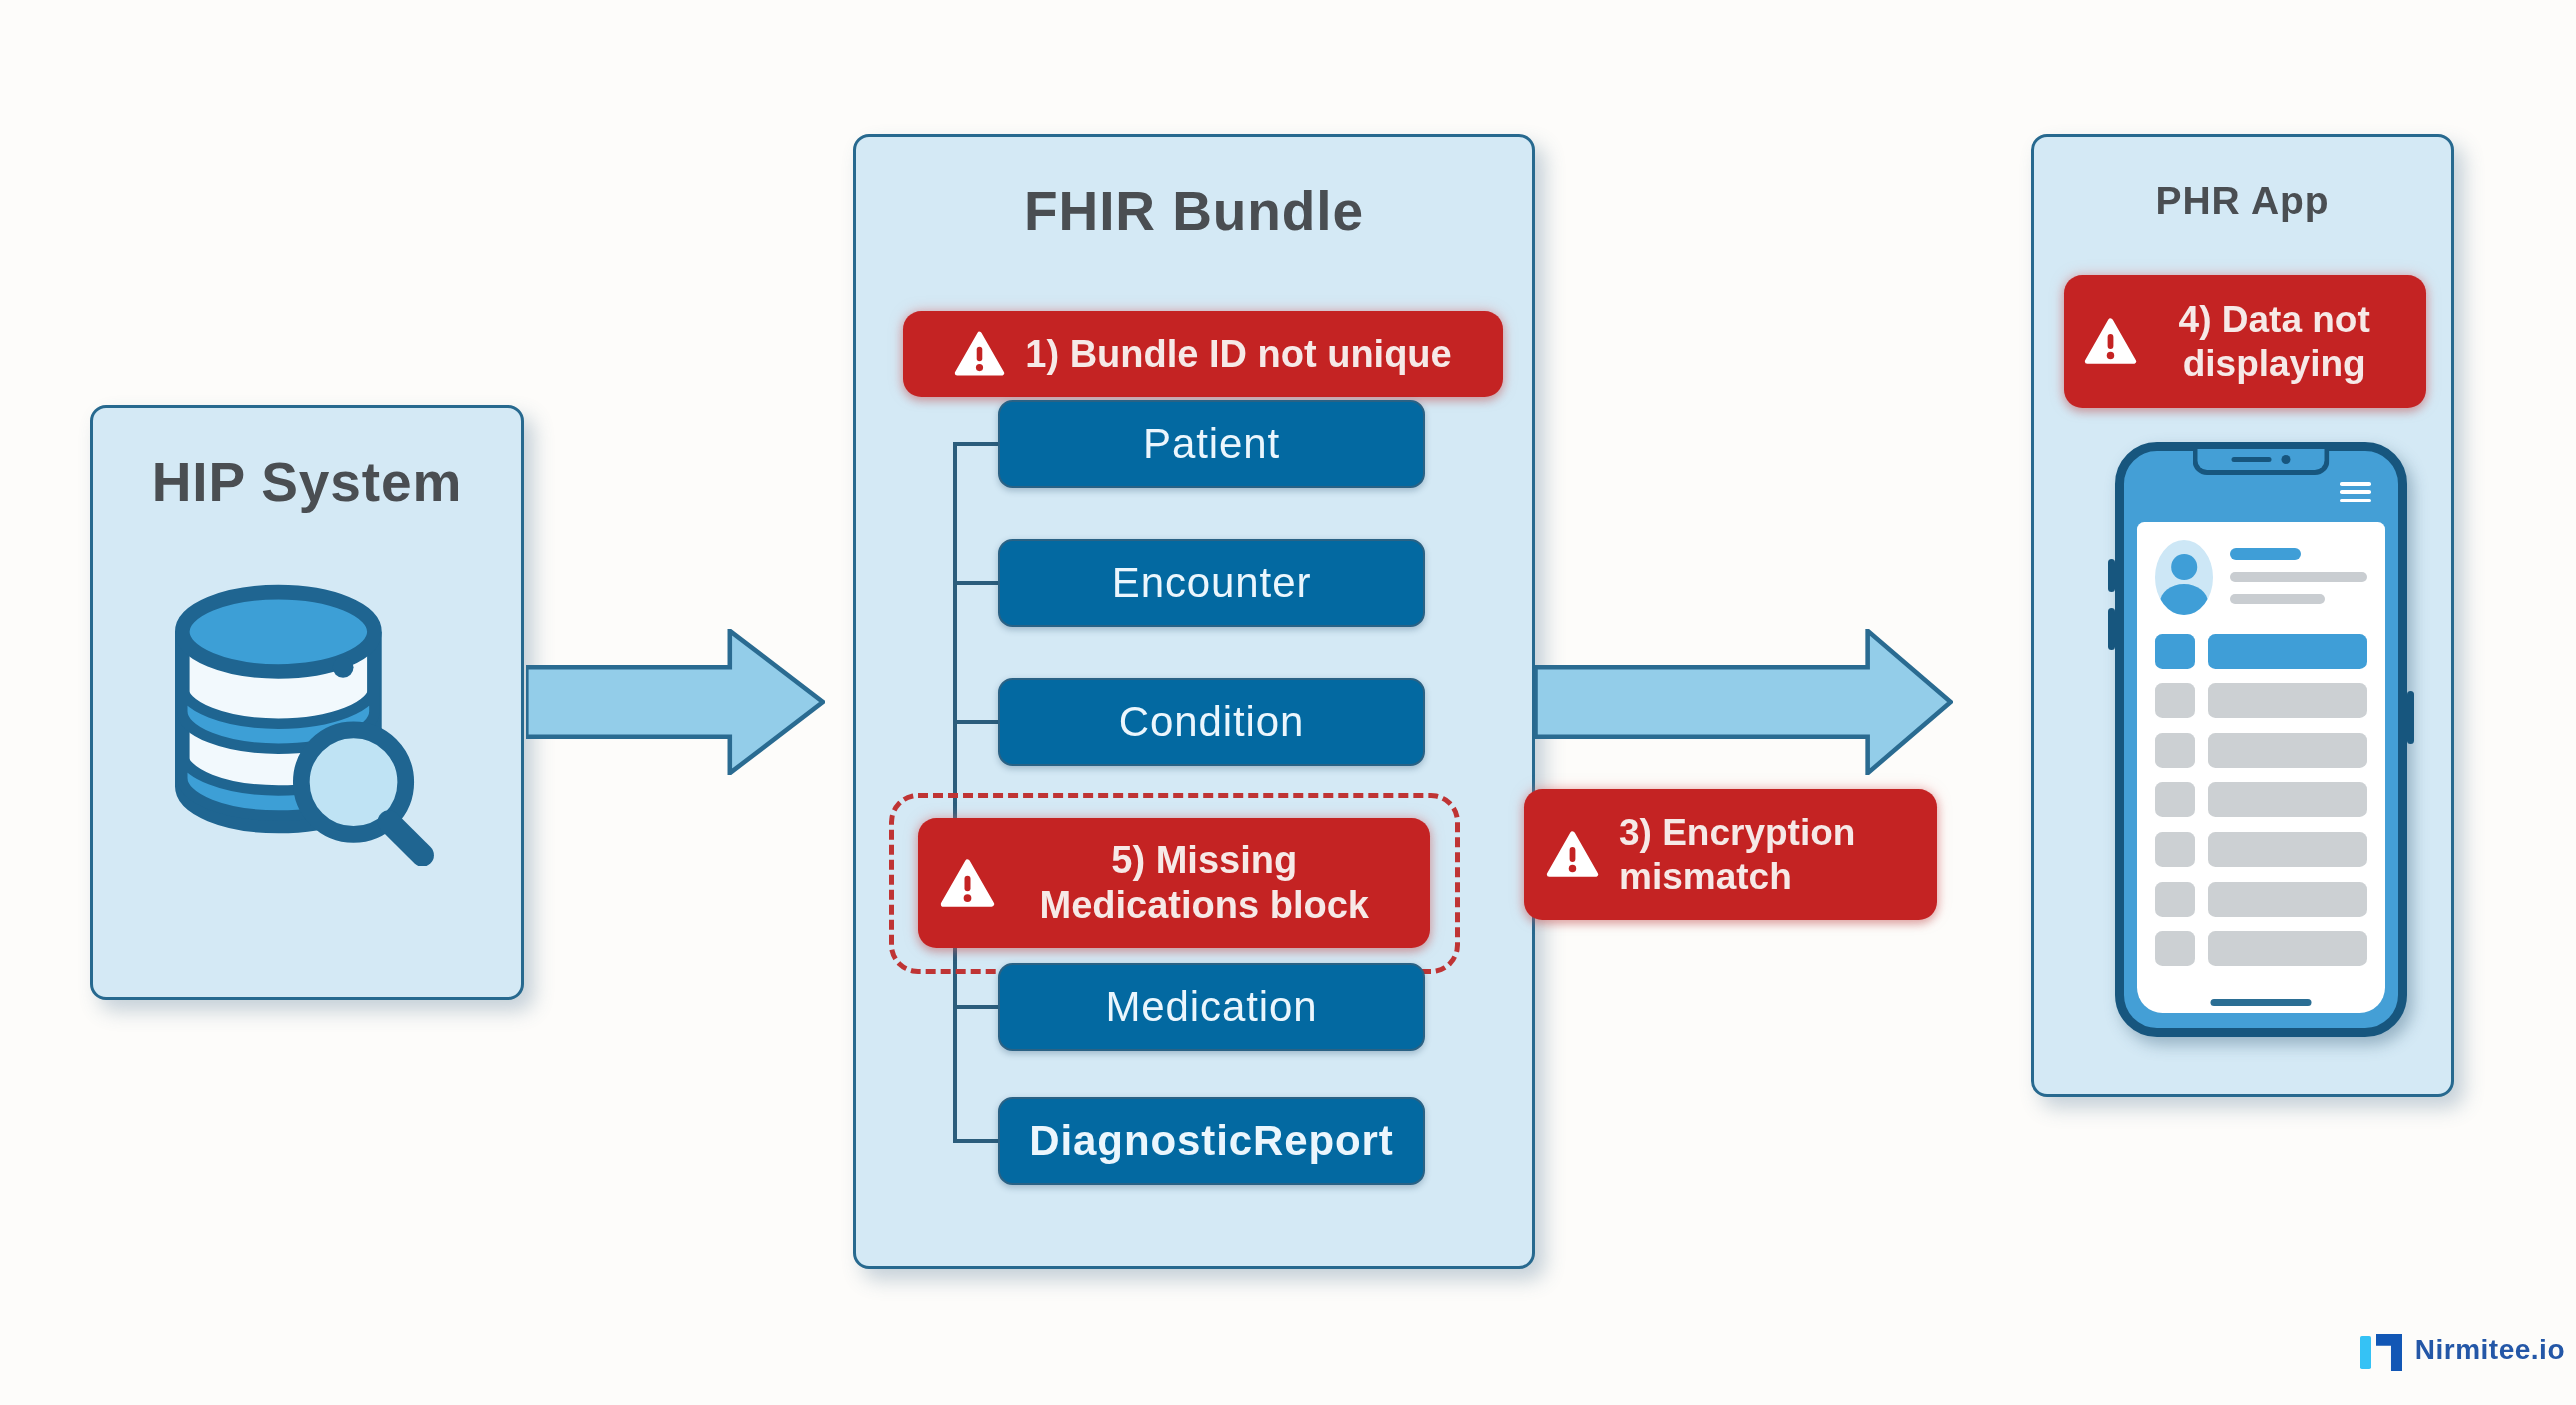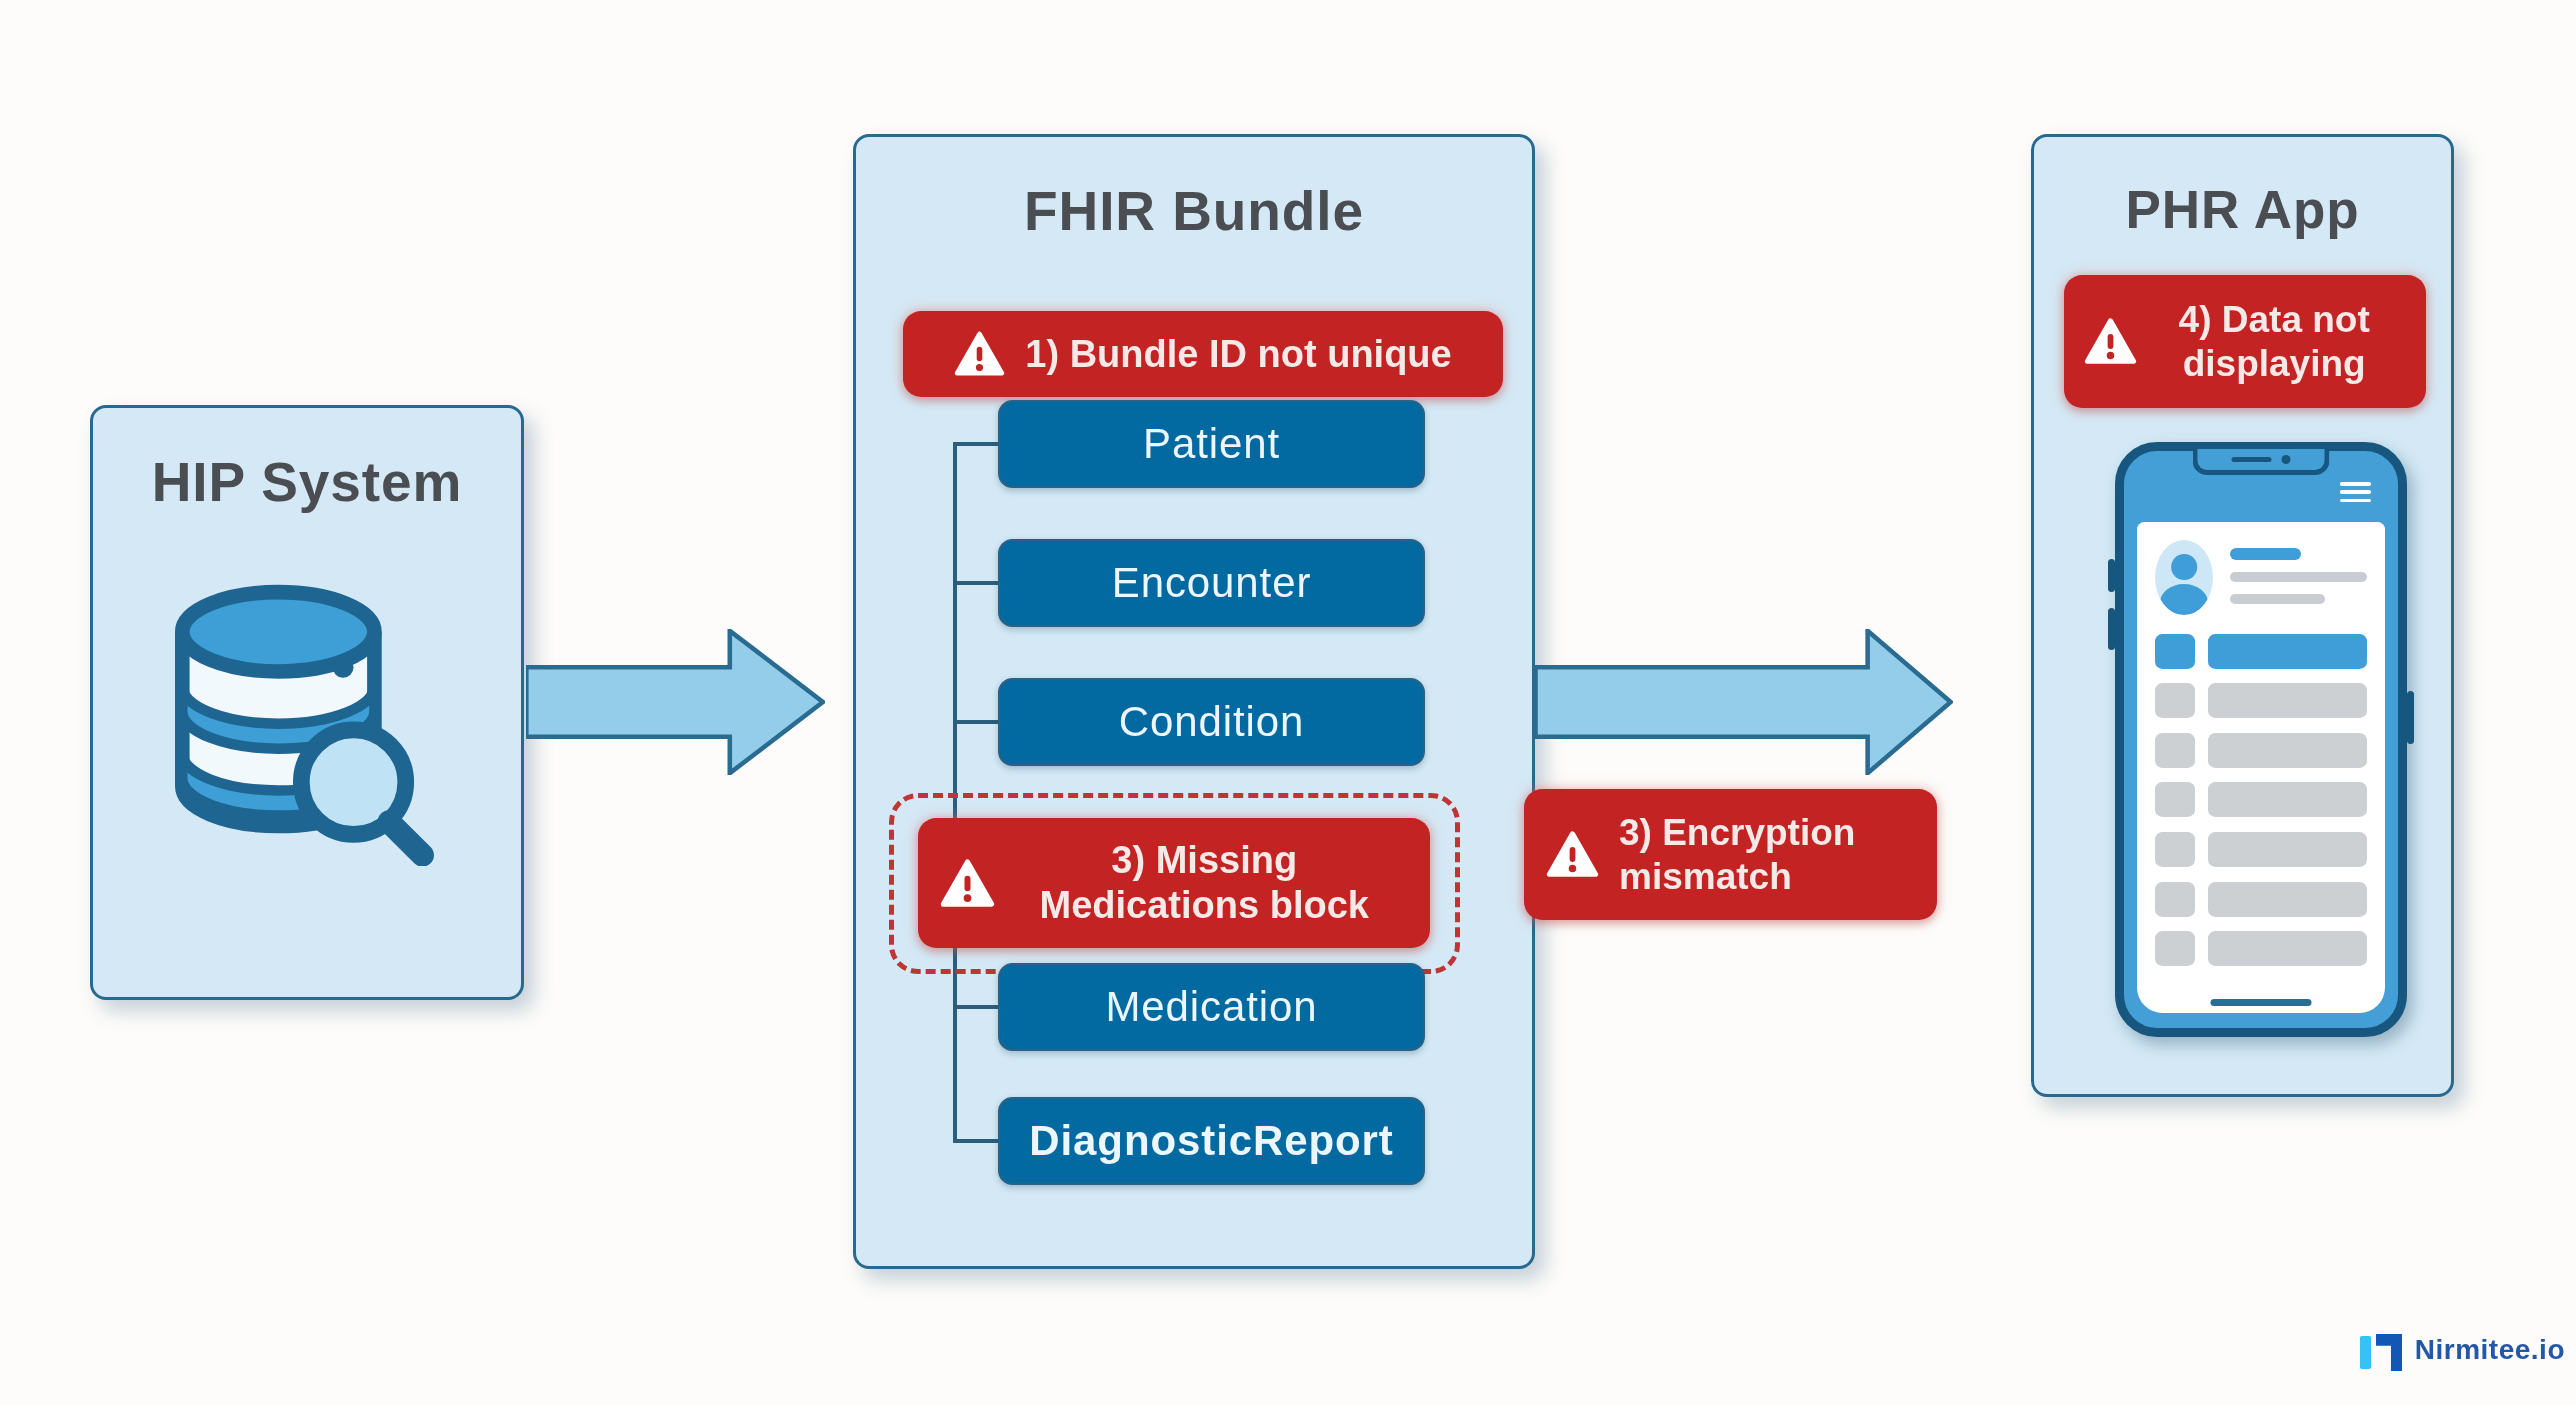--- a/index.html
+++ b/index.html
@@ -145,21 +145,21 @@
     </div>
 
     <div class="dashed-wrap">
       <div class="banner" style="left:24px;top:20px;width:512px;height:130px;font-size:38px;padding:0 16.5px 0 22px;">
         <svg class="warn" width="55" height="51" viewBox="0 0 64 58">
           <path d="M32 4 L60 53 H4 Z" fill="#ffffff" stroke="#ffffff" stroke-width="6" stroke-linejoin="round"></path>
           <rect x="28.5" y="20" width="7" height="18" rx="3.5" fill="#c42323"></rect>
           <circle cx="32" cy="46" r="4.5" fill="#c42323"></circle>
         </svg>
         <div class="lines center-lines">
-          <div>3) Missing</div>
+          <div>5) Missing</div>
           <div>Medications block</div>
         </div>
       </div>
     </div>
 
     <div class="resource" style="top:826px;">
       <span>Medication</span>
     </div>
     <div class="resource" style="top:960px;font-weight:bold;">
       <span>DiagnosticReport</span>
@@ -176,21 +176,21 @@
       <rect x="28.5" y="20" width="7" height="18" rx="3.5" fill="#c42323"></rect>
       <circle cx="32" cy="46" r="4.5" fill="#c42323"></circle>
     </svg>
     <div class="lines">
       <div>3) Encryption</div>
       <div>mismatch</div>
     </div>
   </div>
 
   <div class="panel" style="left:2031px;top:134px;width:423px;height:963px;">
-    <div class="panel-title" style="font-size:53px;">PHR App</div>
+    <div class="panel-title" style="font-size:39px;">PHR App</div>
 
     <div class="banner" style="left:30px;top:138px;width:362px;height:133px;font-size:37px;padding:0 14.6px 0 20px;">
       <svg class="warn" width="53" height="49" viewBox="0 0 64 58">
         <path d="M32 4 L60 53 H4 Z" fill="#ffffff" stroke="#ffffff" stroke-width="6" stroke-linejoin="round"></path>
         <rect x="28.5" y="20" width="7" height="18" rx="3.5" fill="#c42323"></rect>
         <circle cx="32" cy="46" r="4.5" fill="#c42323"></circle>
       </svg>
       <div class="lines center-lines">
         <div>4) Data not</div>
         <div>displaying</div>

